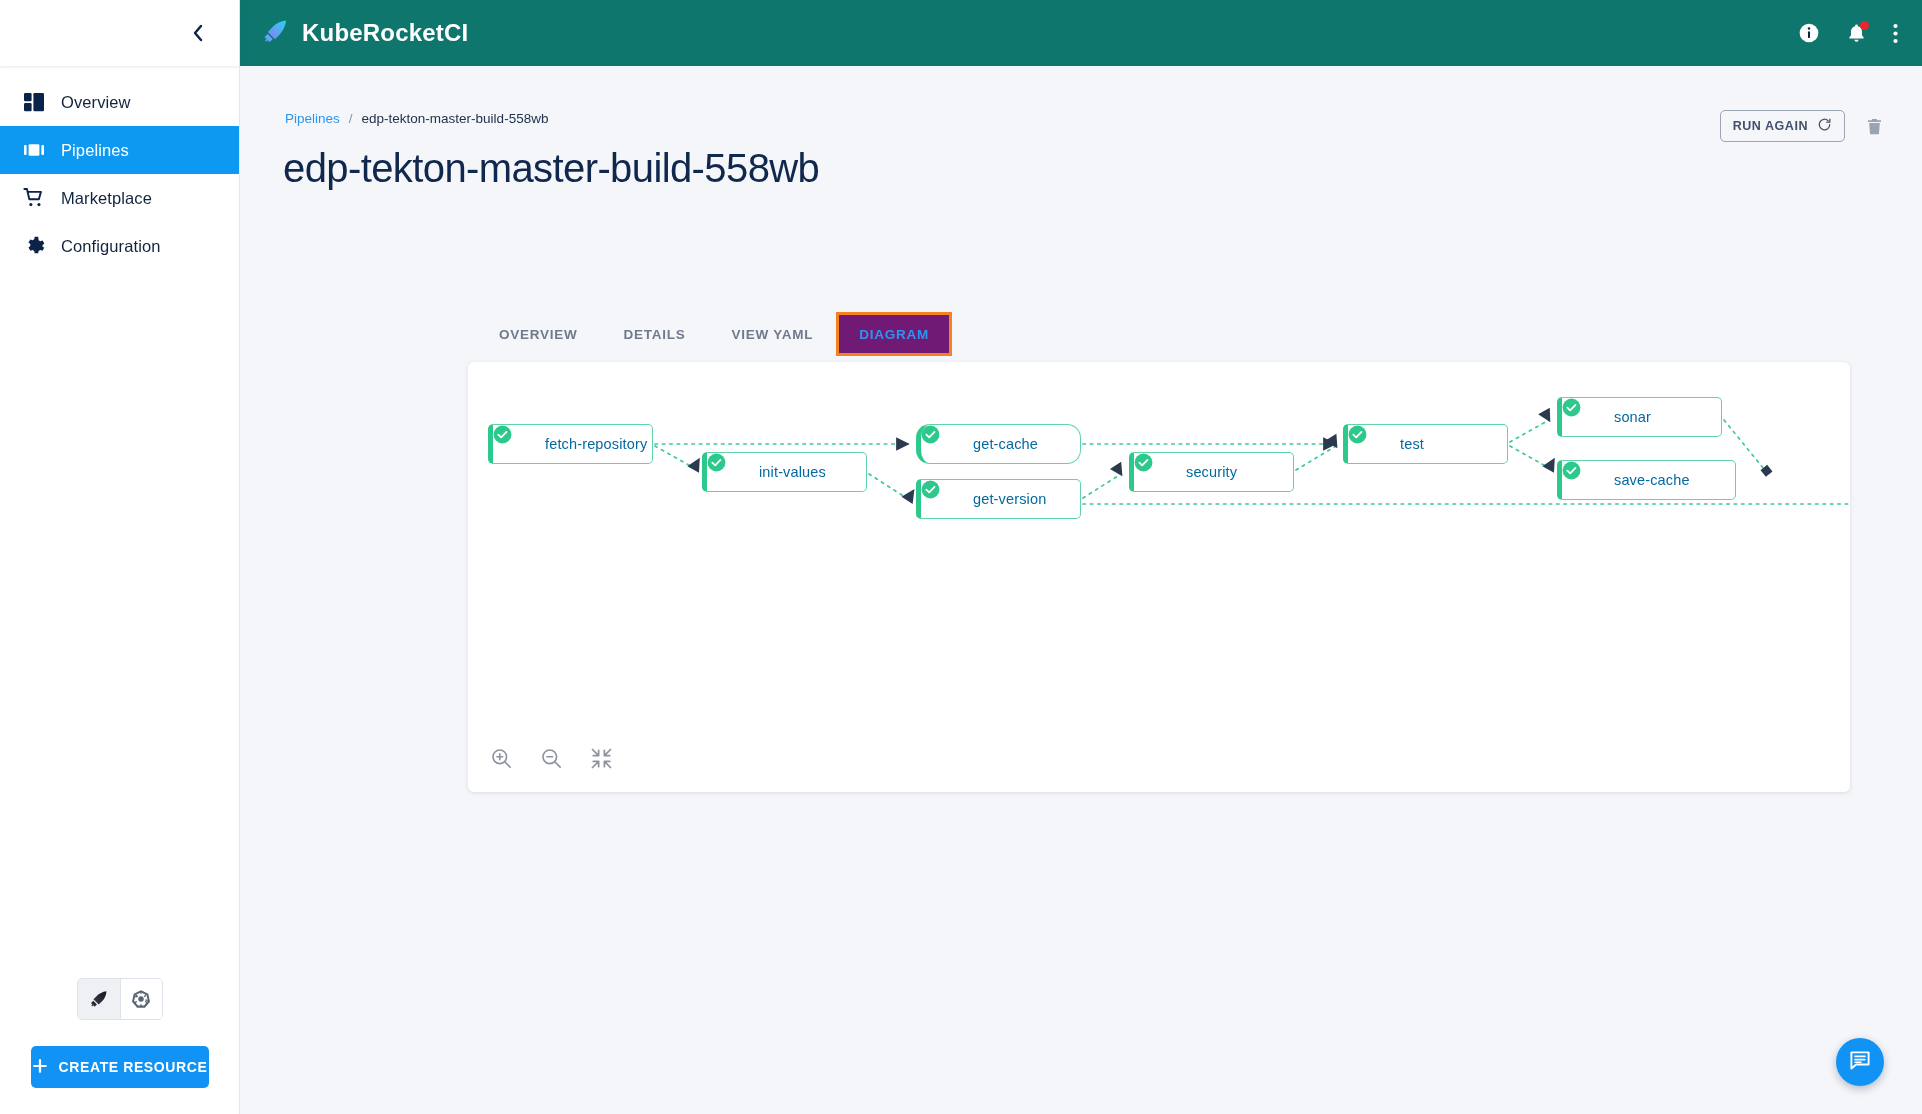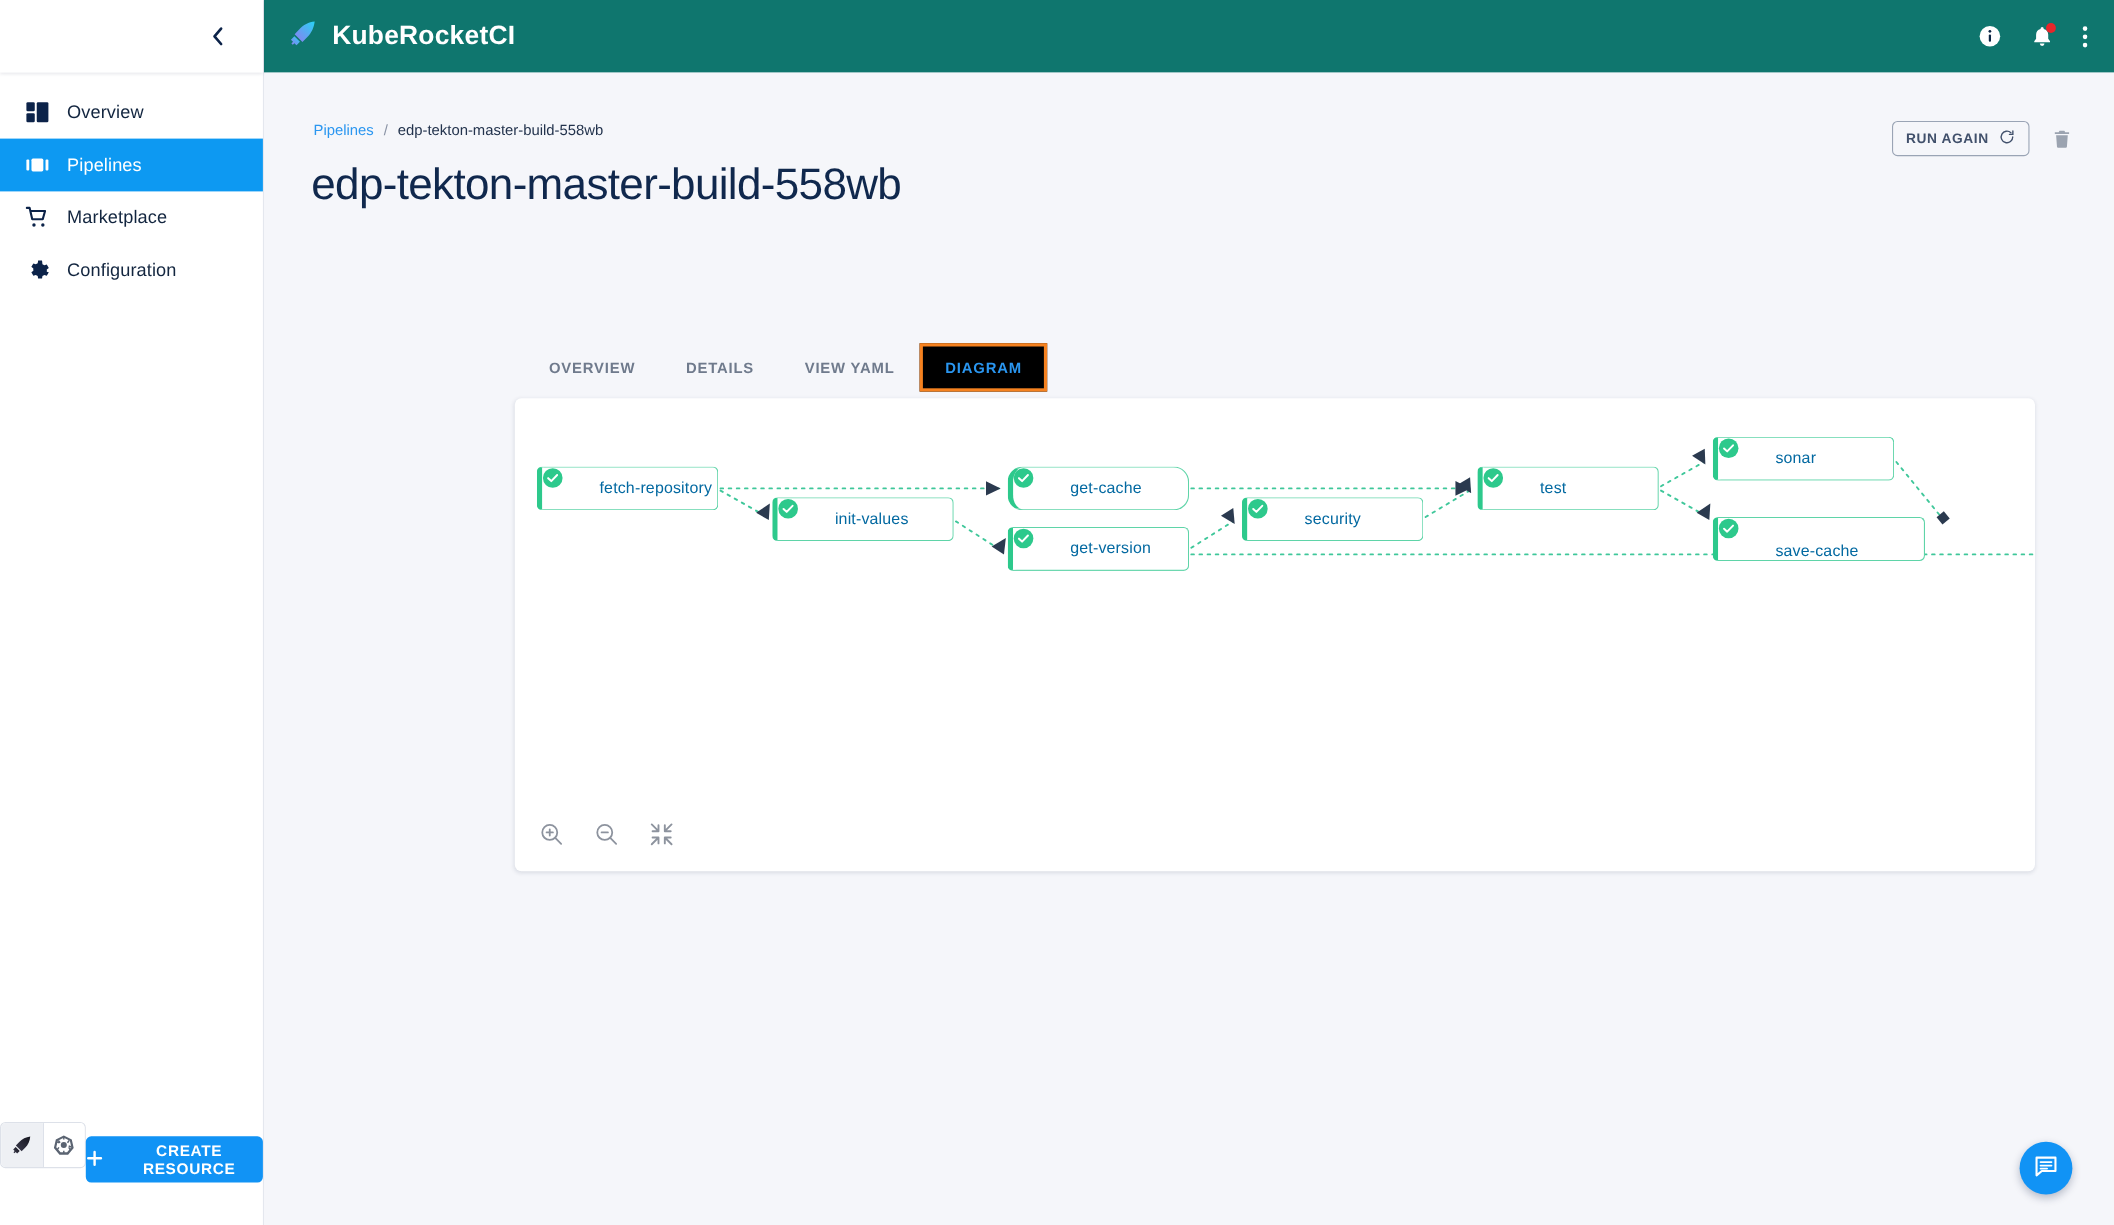--- a/index.html
+++ b/index.html
@@ -33,21 +33,21 @@
     cursor: pointer; color: #12253F; font-size: 16.5px; letter-spacing: .1px;
   }
   .nav-item.active { background: #0D99F2; color: #fff; }
   .nav-ico {
     width: 44px; min-width: 44px; display: flex; align-items: center; justify-content: center;
     color: #0C2349;
   }
   .nav-item.active .nav-ico { color: #ffffff; }
   .nav-label { margin-left: 5px; }
 
-  .sidebar-bottom { margin-top: auto; padding: 0 0 26px 0; display: flex; flex-direction: row; align-items: center; }
+  .sidebar-bottom { margin-top: auto; padding: 0 0 26px 0; display: flex; flex-direction: column; align-items: center; }
   .mode-toggle { display: flex; border: 1px solid #DDE1E9; border-radius: 5px; overflow: hidden; margin-bottom: 26px; }
   .mode-btn {
     width: 42px; height: 40px; display: flex; align-items: center; justify-content: center;
     background: #ffffff; cursor: pointer;
   }
   .mode-btn.selected { background: #EEF0F4; }
   .mode-btn + .mode-btn { border-left: 1px solid #DDE1E9; }
   .create-btn {
     width: 178px; height: 42px; background: #1193F5; color: #fff; border: none; border-radius: 5px;
     display: flex; align-items: center; justify-content: center; gap: 11px;
@@ -87,21 +87,21 @@
     font-family: "Liberation Sans", sans-serif;
   }
   .trash-btn { cursor: pointer; color: #9BA3B0; display: flex; }
 
   .tabs { position: absolute; left: 236px; top: 246px; display: flex; align-items: stretch; height: 44px; }
   .tab {
     padding: 0 20px; display: flex; align-items: center; justify-content: center;
     font-size: 13.5px; font-weight: 700; letter-spacing: .75px; color: #6F7A8C; cursor: pointer;
     background: transparent; border: 3px solid transparent;
   }
-  .tab.active { color: #2A96F0; border: 3px solid #F58220; background: #000000; }
+  .tab.active { color: #2A96F0; border: 3px solid #F58220; background: #701a75; }
 
   .diagram-card {
     position: absolute; left: 228px; top: 296px; width: 1382px; height: 430px;
     background: #fff; border-radius: 6px; box-shadow: 0 1px 4px rgba(16,30,68,.12);
     overflow: hidden;
   }
   .canvas { position: absolute; inset: 0; overflow: hidden; }
   .canvas svg { position: absolute; left: 0; top: 0; }
 
   .node {
@@ -405,21 +405,21 @@
         <div class="node" style="left:1089px; top:35px; width:165px;">
           <span class="node-check">
             <svg width="19" height="19" viewBox="0 0 20 20">
                 <circle cx="10" cy="10" r="9.4" fill="#2DC98C"></circle>
                 <path d="M5.6 10.2 8.6 13l5.6-5.8" stroke="#fff" stroke-width="1.9" fill="none" stroke-linecap="round" stroke-linejoin="round"></path>
               </svg>
           </span>
           <span class="node-label">sonar</span>
         </div>
 
-        <div class="node" style="left:1089px; top:108px; width:193px;align-items:flex-end;">
+        <div class="node" style="left:1089px; top:98px; width:179px;">
           <span class="node-check">
             <svg width="19" height="19" viewBox="0 0 20 20">
                 <circle cx="10" cy="10" r="9.4" fill="#2DC98C"></circle>
                 <path d="M5.6 10.2 8.6 13l5.6-5.8" stroke="#fff" stroke-width="1.9" fill="none" stroke-linecap="round" stroke-linejoin="round"></path>
               </svg>
           </span>
           <span class="node-label">save-cache</span>
         </div>
 
       </div>

